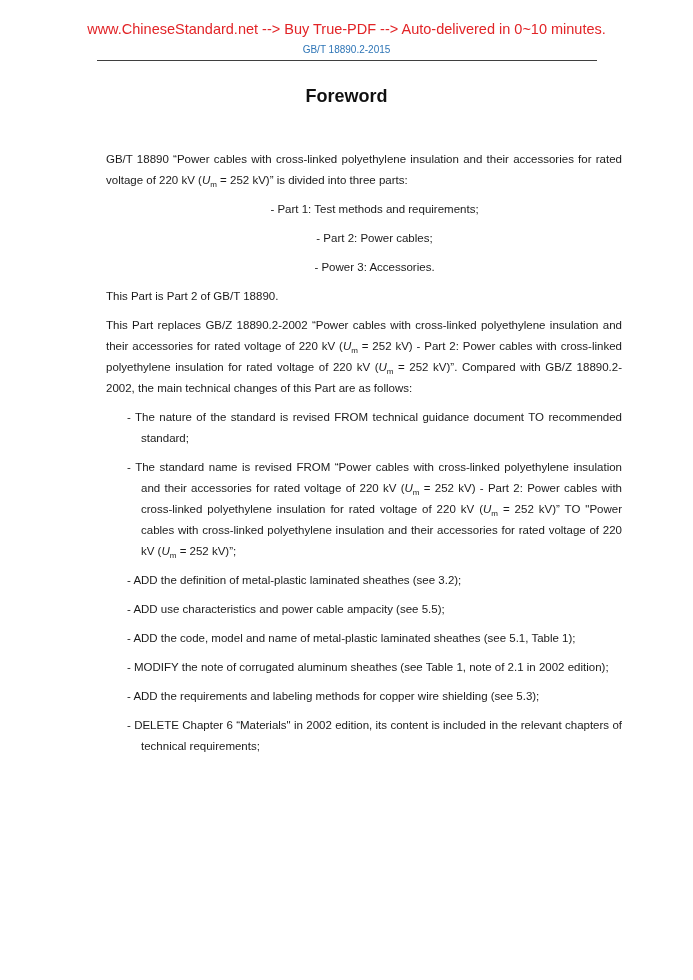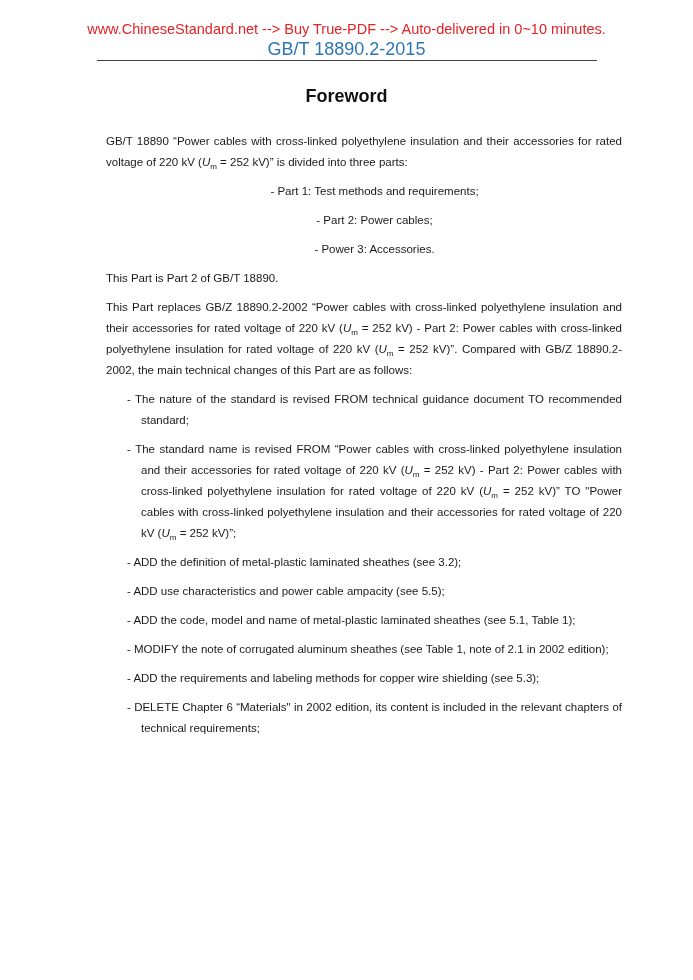--- a/index.html
+++ b/index.html
@@ -17,39 +17,39 @@
     text-align:center;
     color:var(--red,#e22427);
     font-size:14.5px;
     line-height:17px;
     white-space:nowrap;
   }
   .doc-code{
     margin-top:4px;
     text-align:center;
     color:var(--blue,#2e75b6);
-    font-size:18px;
+    font-size:10px;
     line-height:15px;
   }
   .header-rule{
     width:500px;
     margin:3px auto 0 auto;
     border-top:1px solid #3f3f3f;
     height:0;
   }
   .title{
     margin:25px 0 0 0;
     text-align:center;
     font-size:18px;
     font-weight:bold;
     line-height:21px;
     color:#111;
   }
   .doc-body{
-    margin-top:24px;
+    margin-top:42px;
     padding:0 71px 0 106px;
     font-size:11.5px;
     line-height:21px;
     text-align:justify;
   }
   .block{margin:0 0 8px 0;}
   .block.part{padding-left:21px;text-align:center;}
   .block.bullet{padding-left:35px;text-indent:-14px;}
   sub{font-size:8px;line-height:0;}
   i{font-style:italic;}

